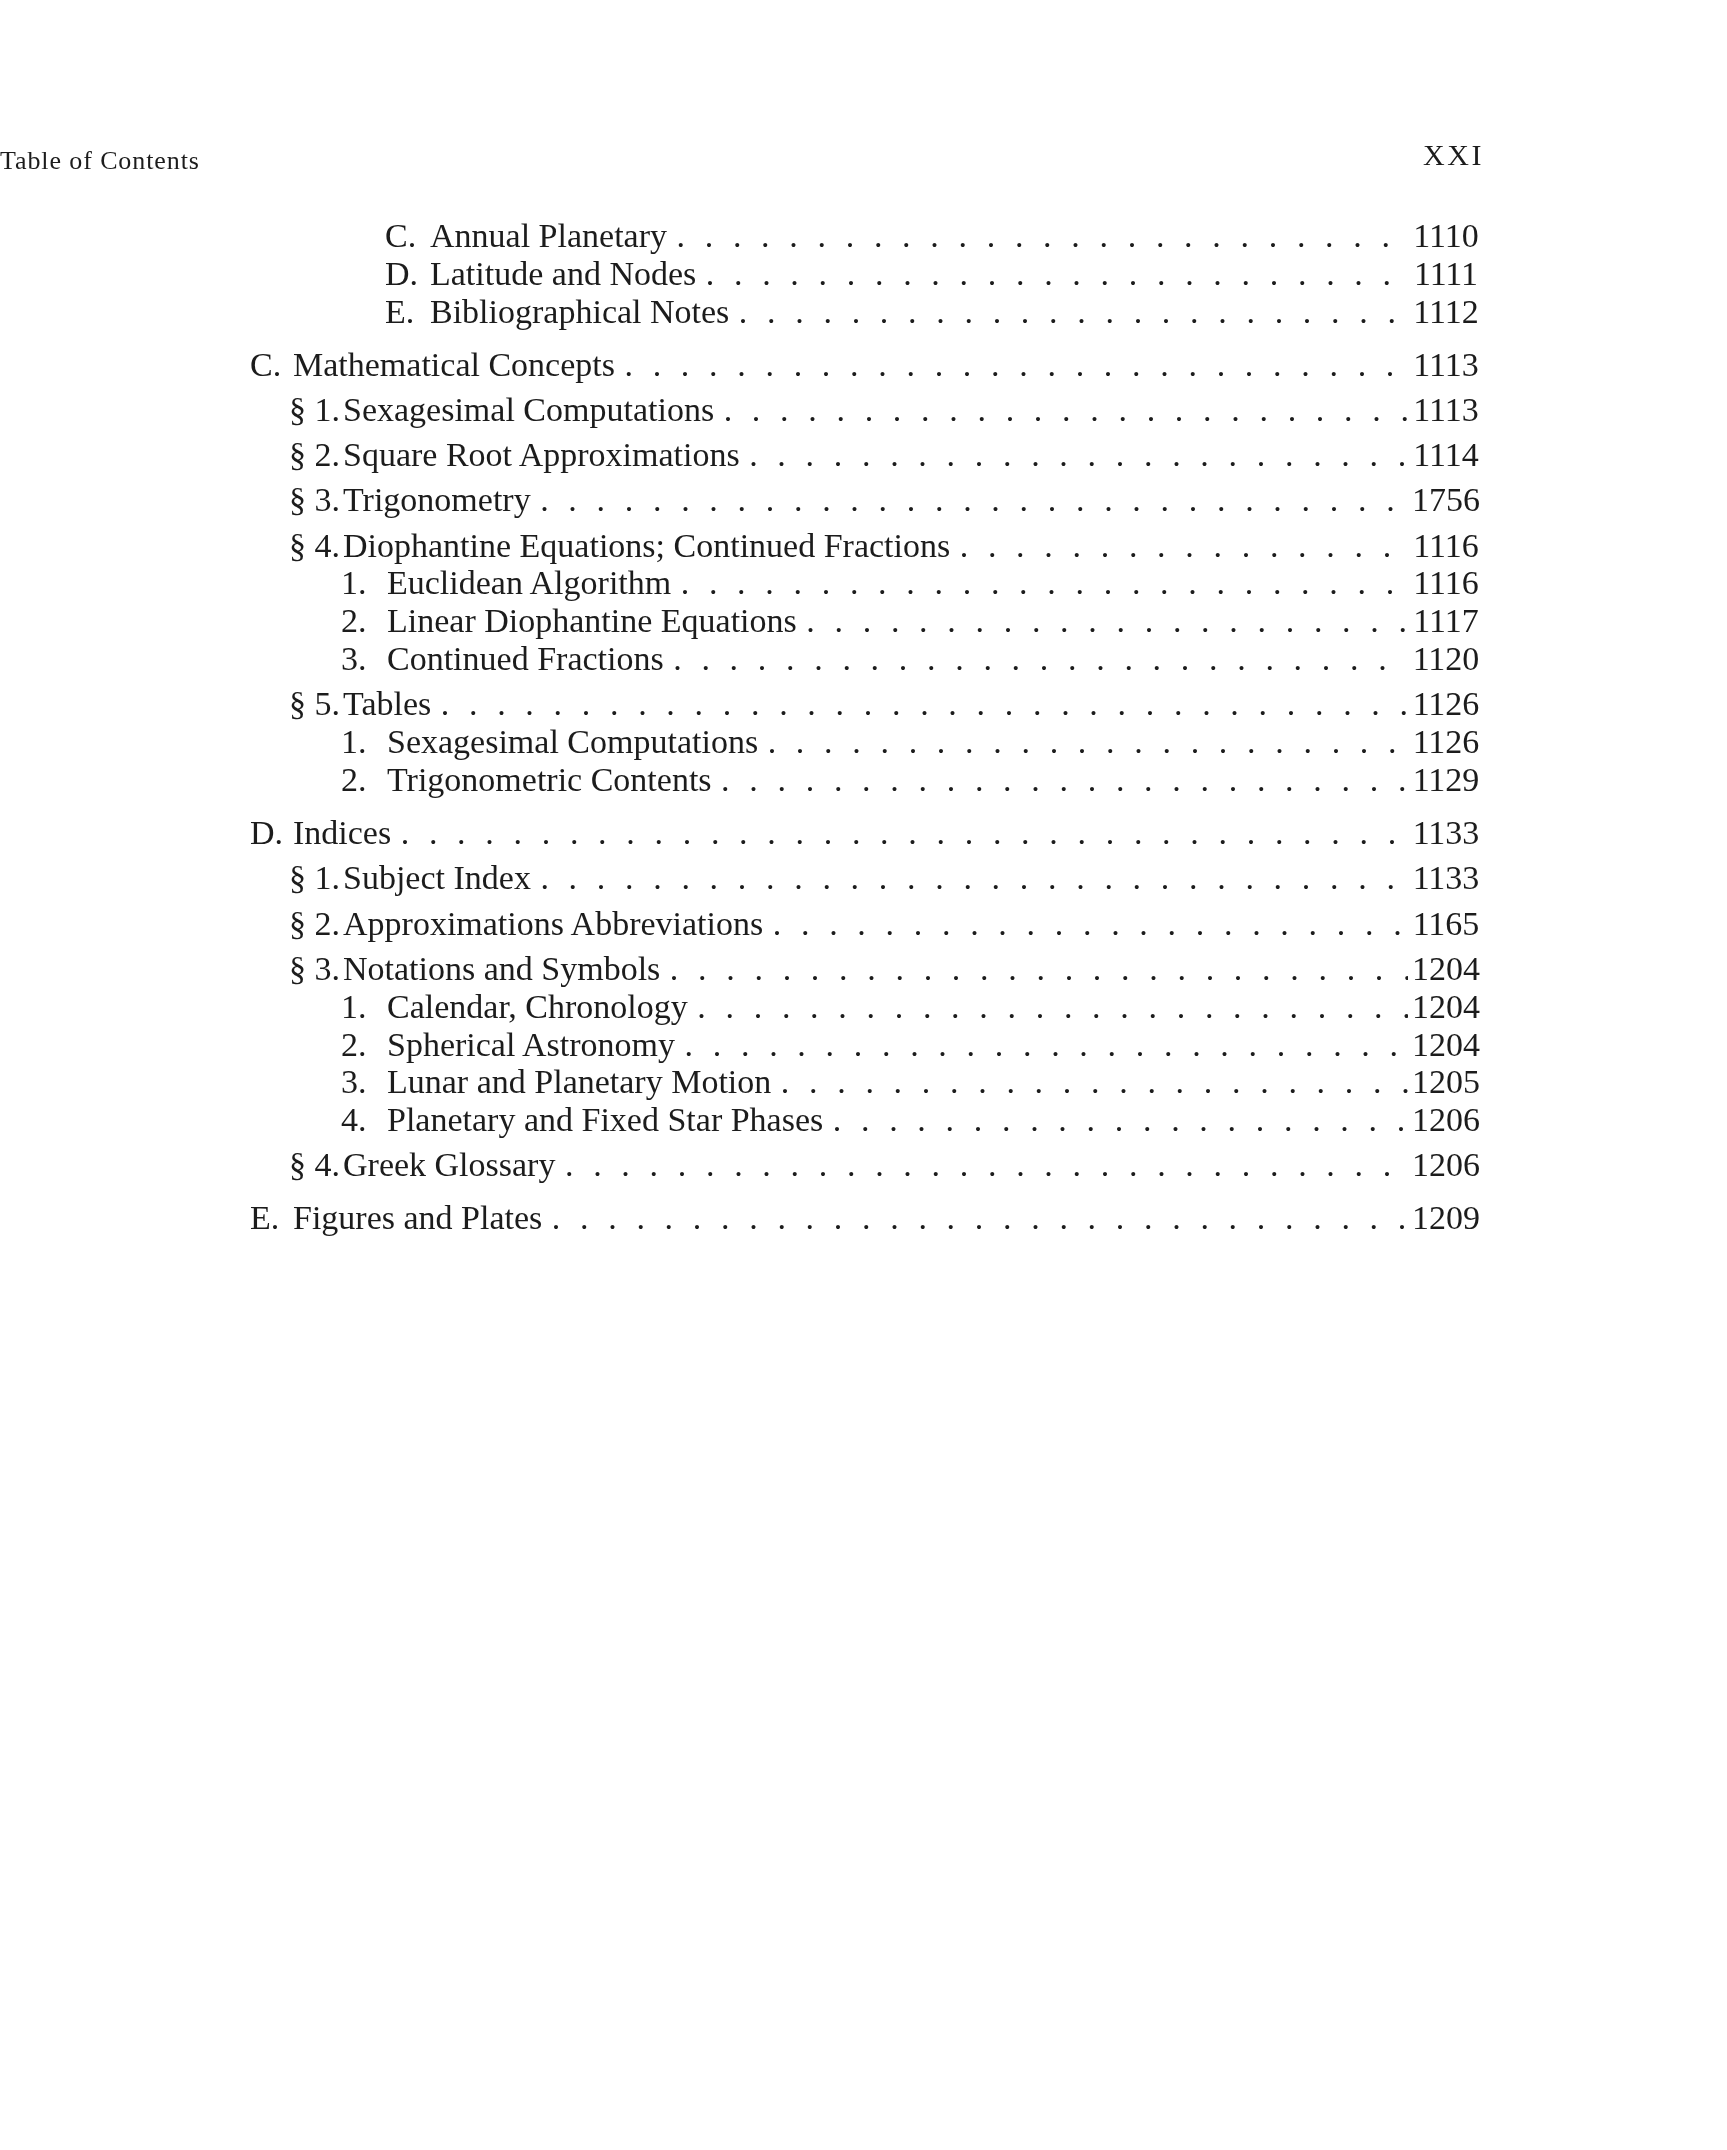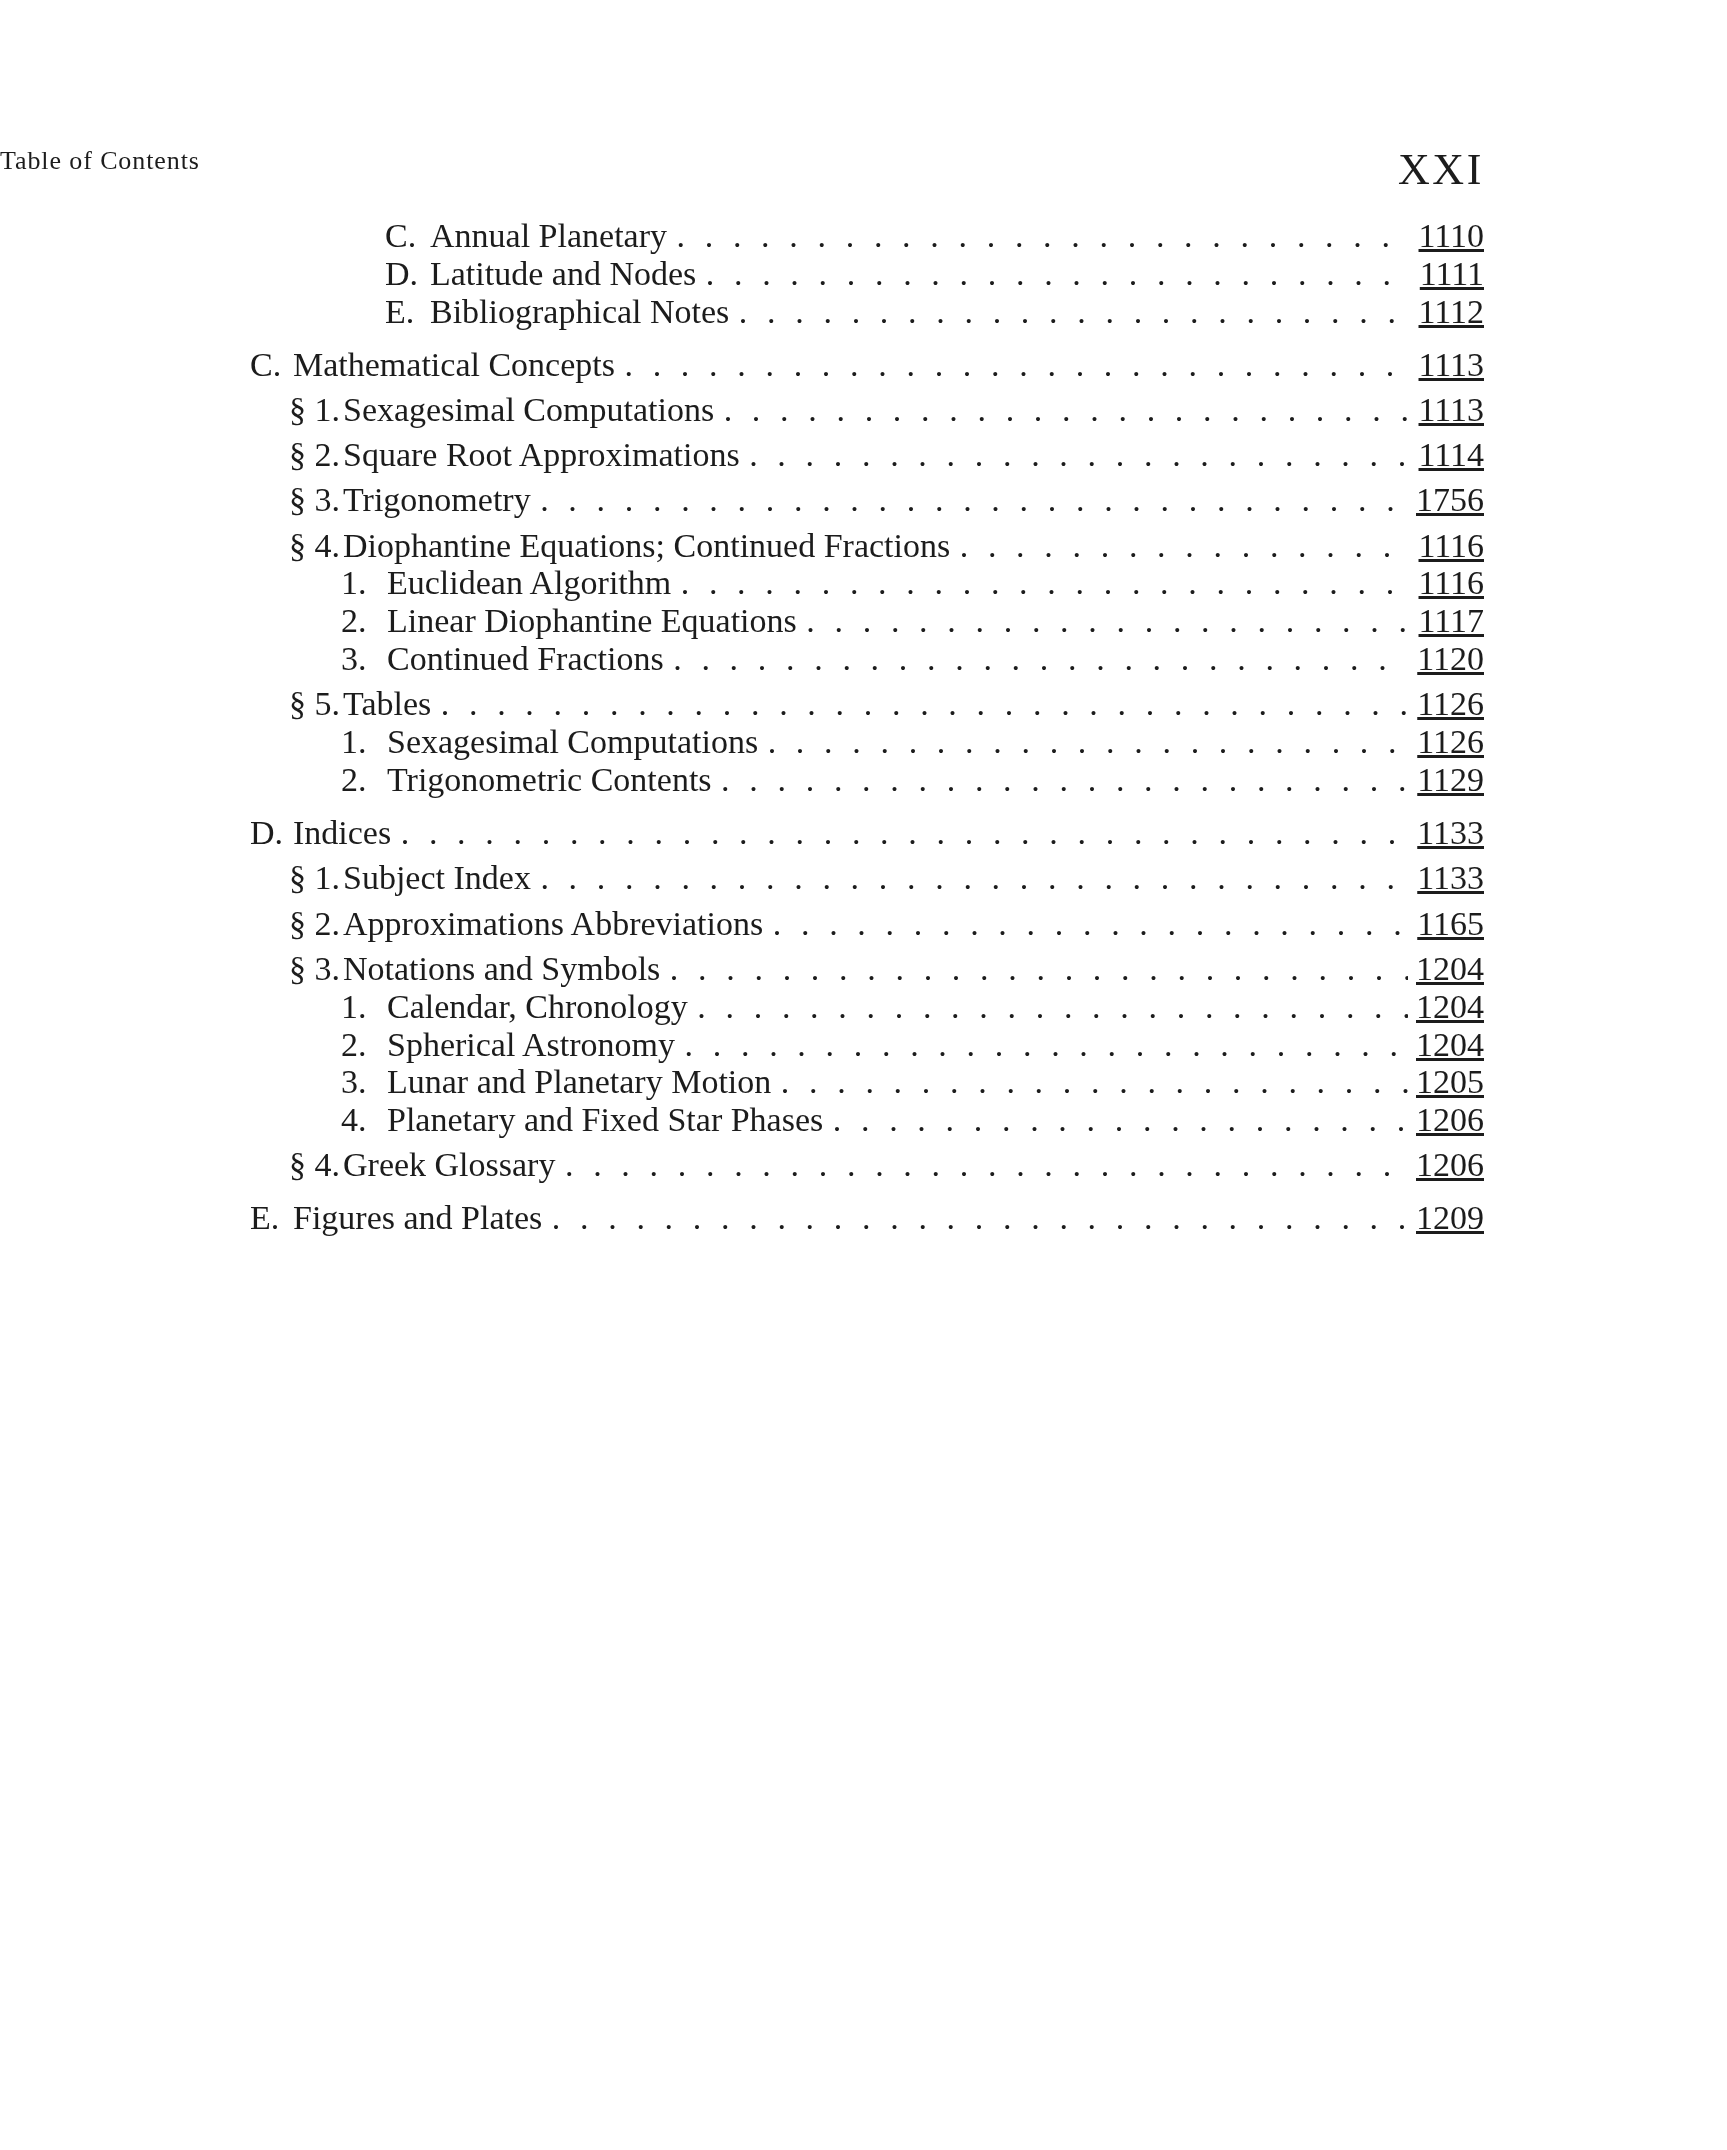--- a/index.html
+++ b/index.html
@@ -13,40 +13,40 @@
   .page{position:relative;width:1727px;height:2479px;background:#ffffff;}
 
   
   .hdr-title{
     position:absolute;top:144px;left:0;width:100%;
     text-align:left;font-size:26px;line-height:34px;
     letter-spacing:0.9px;
   }
   .hdr-num{
     position:absolute;top:138px;right:243px;
-    font-size:44px;line-height:34px;letter-spacing:2.6px;margin-top:15px;
+    font-size:30px;line-height:34px;letter-spacing:2.6px;
   }
 
   
   .toc{
     position:absolute;left:0;top:219px;right:243px;
   }
   .row{
     display:flex;align-items:baseline;
     font-size:34px;line-height:34px;white-space:nowrap;
   }
   .row .label{flex:0 0 auto;display:inline-block;}
   .row .title{flex:0 0 auto;}
   .row .leader{
     flex:1 1 auto;overflow:hidden;white-space:nowrap;
     word-spacing:11.2px;margin-left:9.5px;
     font-size:34px;
   }
   .row .pagenum{
-    flex:0 0 auto;min-width:76px;text-align:right;text-decoration:underline;
+    flex:0 0 auto;min-width:76px;text-align:center;
   }
 </style>
 </head>
 <body>
 
 <div class="page">
 
   <div class="hdr-title">Table of Contents</div>
   <div class="hdr-num">XXI</div>
 

